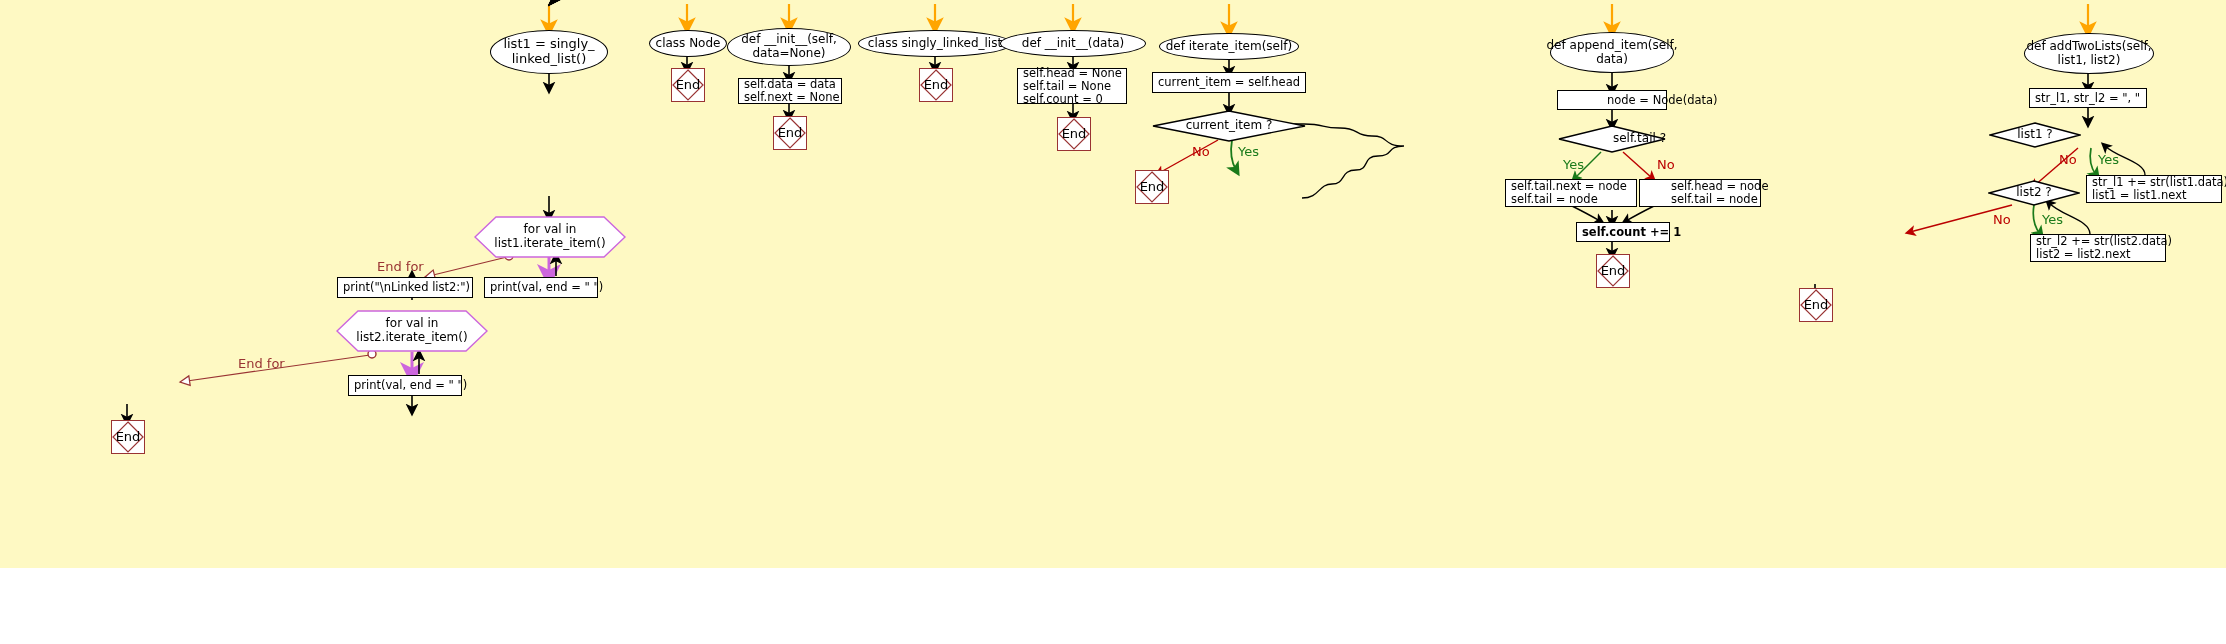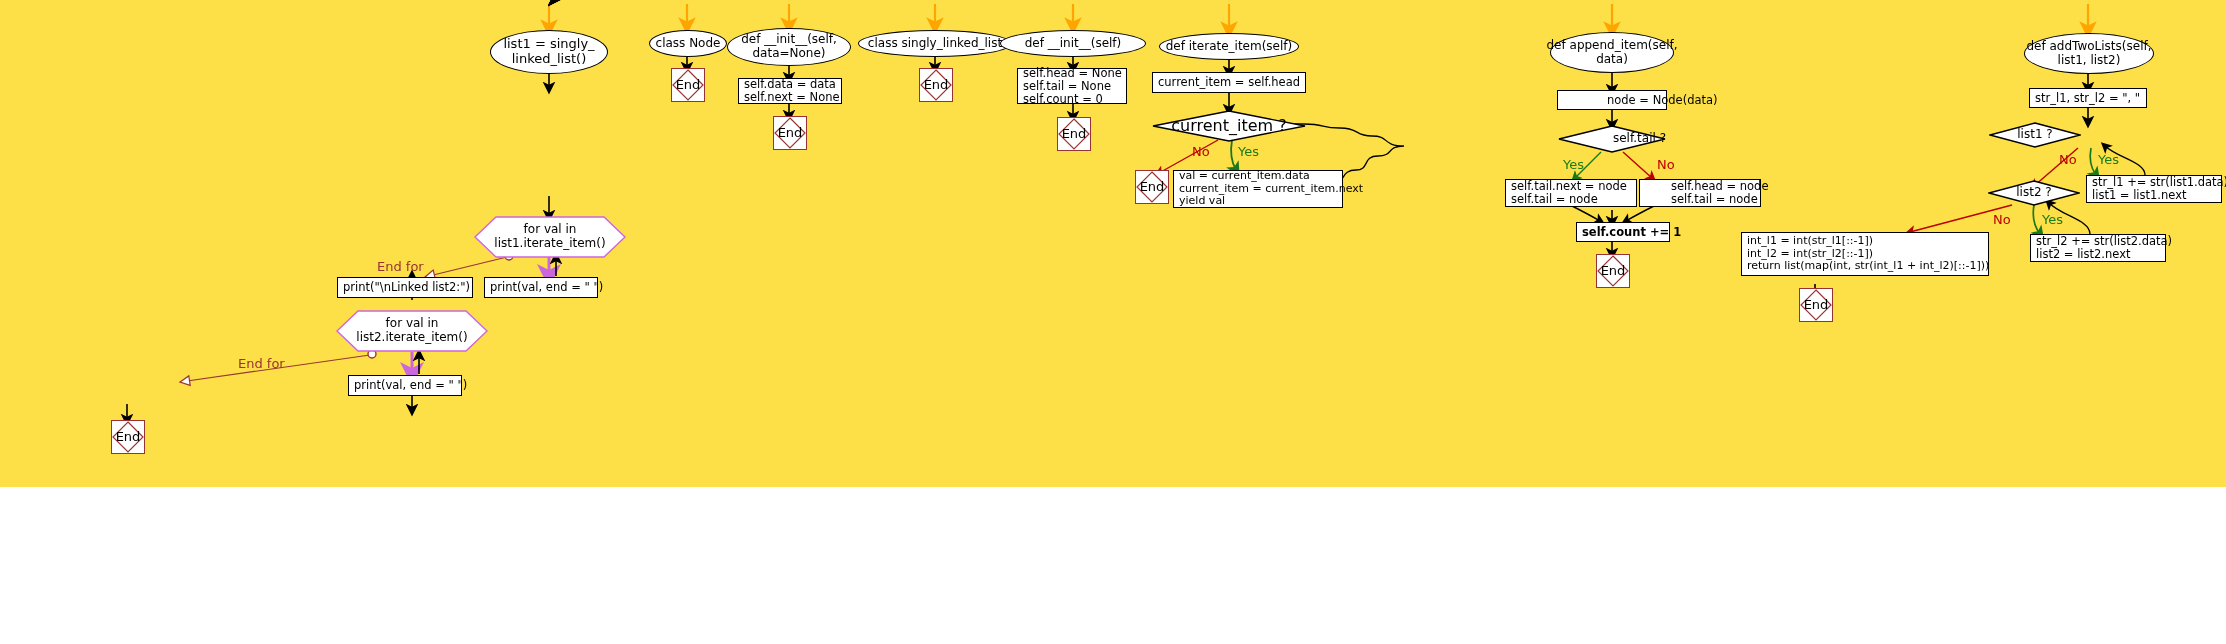--- a/index.html
+++ b/index.html
@@ -1,17 +1,17 @@
 <!DOCTYPE html>
 <html><head>
 <meta charset="utf-8">
 <style>
   html,body{margin:0;padding:0;background:#fff;}
   body{font-family:"DejaVu Sans","Liberation Sans",sans-serif;}
-  #canvas{position:relative;width:2226px;height:487px;background:#fde047;overflow:hidden;}
+  #canvas{position:relative;width:2226px;height:568px;background:#fef9c3;overflow:hidden;}
   #edges{position:absolute;left:0;top:0;width:2226px;height:644px;pointer-events:none;}
 
   .node{position:absolute;box-sizing:border-box;display:flex;align-items:center;justify-content:center;}
   .txt{white-space:pre;line-height:1.13;text-align:center;color:#000;font-size:13px;}
   .txt.left{text-align:left;}
 
   
   .proc{border:1.6px solid #000;background:#fff;padding:2px 5px;
         display:flex;align-items:center;justify-content:flex-start;}
   .proc .txt{text-align:left;}
@@ -248,21 +248,21 @@
     <span class="txt" style="font-size:12px;">class singly_linked_list</span>
   </div>
   <div class="endnode" style="left:919px;top:68px;width:32px;height:32px;">
     <svg class="ex" viewBox="0 0 32 32">
         <polygon points="16,1 31,16 16,31 1,16" fill="none" stroke="#993333" stroke-width="1.2"></polygon>
       </svg>
     <span class="txt">End</span>
   </div>
 
   <div class="node ellipse" style="left:1000px;top:30px;width:146px;height:27px;">
-    <span class="txt" style="font-size:12px;">def __init__(self)</span>
+    <span class="txt" style="font-size:12px;">def __init__(data)</span>
   </div>
   <div class="node proc" style="left:1017px;top:68px;width:110px;height:36px;">
     <span class="txt left" style="font-size:11.5px;">self.head = None
 self.tail = None
 self.count = 0</span>
   </div>
   <div class="endnode" style="left:1057px;top:117px;width:32px;height:32px;">
     <svg class="ex" viewBox="0 0 32 32">
         <polygon points="16,1 31,16 16,31 1,16" fill="none" stroke="#993333" stroke-width="1.2"></polygon>
       </svg>
@@ -272,26 +272,21 @@
   <div class="node ellipse" style="left:1159px;top:33px;width:140px;height:27px;">
     <span class="txt" style="font-size:12px;">def iterate_item(self)</span>
   </div>
   <div class="node proc" style="left:1152px;top:72px;width:154px;height:21px;">
     <span class="txt left" style="font-size:11.5px;">current_item = self.head</span>
   </div>
   <div class="node diamond" style="left:1152px;top:110px;width:154px;height:32px;">
     <svg class="dshape" viewBox="0 0 154 32" preserveAspectRatio="none">
       <polygon points="77,1 153,16 77,31 1,16" fill="#fff" stroke="#000" stroke-width="1.4"></polygon>
     </svg>
-    <span class="txt" style="font-size:16px;text-align:right;">current_item ?</span>
-  </div>
-  <div class="node proc" style="left:1173px;top:170px;width:170px;height:38px;">
-    <span class="txt left" style="font-size:11px;">val = current_item.data
-current_item = current_item.next
-yield val</span>
+    <span class="txt" style="font-size:12px;text-align:right;">current_item ?</span>
   </div>
   <div class="endnode" style="left:1135px;top:170px;width:32px;height:32px;">
     <svg class="ex" viewBox="0 0 32 32">
         <polygon points="16,1 31,16 16,31 1,16" fill="none" stroke="#993333" stroke-width="1.2"></polygon>
       </svg>
     <span class="txt">End</span>
   </div>
   <span class="lbl no" style="left:1192px;top:144px;">No</span>
   <span class="lbl yes" style="left:1238px;top:144px;">Yes</span>
 
@@ -347,25 +342,20 @@
   </div>
   <div class="node diamond" style="left:1988px;top:180px;width:92px;height:26px;">
     <svg class="dshape" viewBox="0 0 92 26" preserveAspectRatio="none">
       <polygon points="46,1 91,13 46,25 1,13" fill="#fff" stroke="#000" stroke-width="1.4"></polygon>
     </svg>
     <span class="txt" style="font-size:12px;">list2 ?</span>
   </div>
   <div class="node proc" style="left:2030px;top:234px;width:136px;height:28px;">
     <span class="txt left" style="font-size:11.5px;">str_l2 += str(list2.data)
 list2 = list2.next</span>
-  </div>
-  <div class="node proc" style="left:1741px;top:232px;width:248px;height:44px;">
-    <span class="txt left" style="font-size:11px;">int_l1 = int(str_l1[::-1])
-int_l2 = int(str_l2[::-1])
-return list(map(int, str(int_l1 + int_l2)[::-1]))</span>
   </div>
   <div class="endnode" style="left:1799px;top:288px;width:32px;height:32px;">
     <svg class="ex" viewBox="0 0 32 32">
         <polygon points="16,1 31,16 16,31 1,16" fill="none" stroke="#993333" stroke-width="1.2"></polygon>
       </svg>
     <span class="txt">End</span>
   </div>
   <span class="lbl no" style="left:2059px;top:152px;">No</span>
   <span class="lbl yes" style="left:2098px;top:152px;">Yes</span>
   <span class="lbl no" style="left:1993px;top:212px;">No</span>

